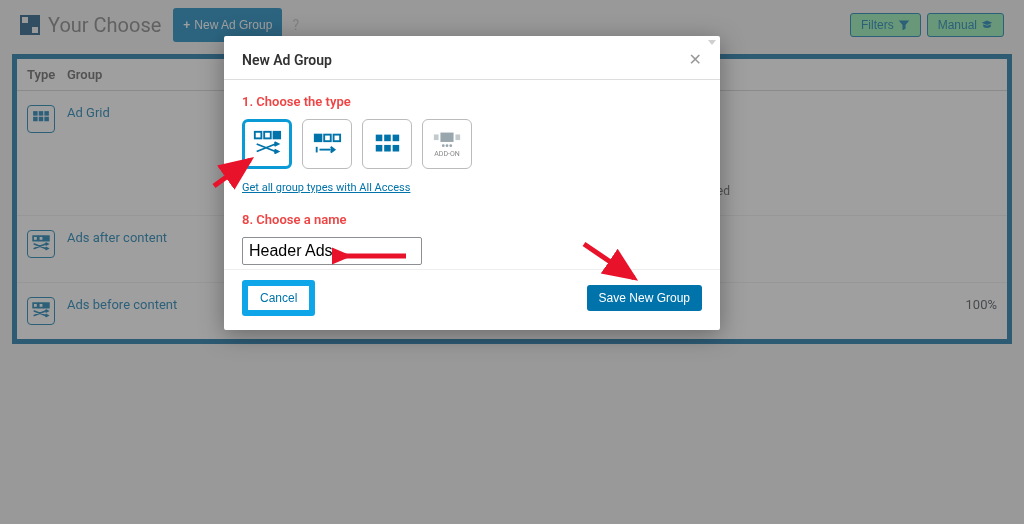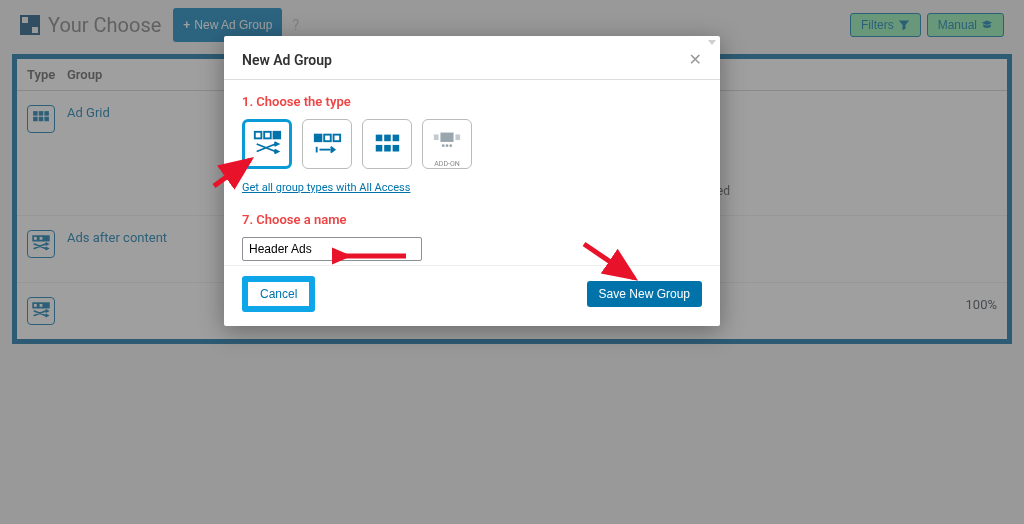--- a/index.html
+++ b/index.html
@@ -34,23 +34,23 @@
 
 .modal { position:absolute; left:224px; top:36px; width:496px; background:#fff; border-radius:2px; box-shadow:0 5px 25px rgba(0,0,0,0.35); }
 .modal-header { padding:14px 18px 10px; border-bottom:1px solid #ddd; display:flex; align-items:center; }
 .modal-title { font-size:14px; font-weight:600; color:#333; }
 .close-x { margin-left:auto; color:#999; font-size:16px; cursor:pointer; }
 .modal-body { padding:14px 18px 4px; }
 .section-label { font-size:13px; font-weight:600; color:#ef4444; margin-bottom:10px; }
 .type-row { display:flex; gap:10px; margin-bottom:10px; }
 .type-card { width:50px; height:50px; border:1px solid #bbb; border-radius:6px; display:flex; flex-direction:column; align-items:center; justify-content:center; color:#0073aa; cursor:pointer; position:relative; }
 .type-card.selected { border:3px solid #0a9bd6; }
-.addon-label { font-size:7px; color:#888; position:absolute; bottom:0; }
+.addon-label { font-size:7px; color:#888; position:absolute; bottom:10px; }
 .all-access { color:#0073aa; font-size:11px; text-decoration:underline; cursor:pointer; display:inline-block; margin-bottom:18px; }
-.name-input { width:180px; padding:4px 6px; border:1px solid #8c8f94; border-radius:2px; font-size:12px; }
+.name-input { width:180px; padding:4px 6px; border:1px solid #8c8f94; border-radius:2px; font-size:16px; }
 .modal-footer { padding:10px 18px 14px; border-top:1px solid #eee; display:flex; align-items:center; }
 .btn-cancel { border:6px solid #0ea5e9; color:#0073aa; background:#fff; padding:5px 12px; border-radius:3px; cursor:pointer; font-size:12px; }
 .btn-save { background:#0073aa; color:#fff; border:none; padding:6px 12px; border-radius:3px; cursor:pointer; font-size:12px; margin-left:auto; }
 .scroll-hint { position:absolute; right:4px; top:4px; width:6px; height:6px; border-top:5px solid #888; border-left:4px solid transparent; border-right:4px solid transparent; opacity:0.4; }
 
 svg.icon { width:18px; height:18px; }
 svg.icon-lg { width:30px; height:30px; }
 svg.icon-sm { width:12px; height:12px; }
 
 .arrow { position:absolute; pointer-events:none; }
@@ -145,20 +145,21 @@
             <g fill="none" stroke="currentColor" stroke-width="1.5">
               <rect x="1" y="1" width="4" height="4"></rect>
               <rect x="6" y="1" width="4" height="4"></rect>
               <rect x="11" y="1" width="4" height="4" fill="currentColor"></rect>
               <path d="M2 12l10-4M2 8l10 4" stroke-linecap="round"></path>
               <path d="M12 7l2 1-2 1M12 11l2 1-2 1" fill="currentColor"></path>
             </g>
           </svg>
         </div>
       </div>
+    <div class="col-name"><span class="link">Ads before content</span></div>
     <div class="col-mid"></div>
     <div class="col-ads ad-list">
       <div>nt Rectangle</div>
     </div>
     <div class="col-pct">100%</div>
   </div>
 </div>
 
 <div class="overlay"></div>
 
@@ -215,21 +216,21 @@
               <circle cx="12" cy="21" r="1.5"></circle>
               <circle cx="16" cy="21" r="1.5"></circle>
               <circle cx="20" cy="21" r="1.5"></circle>
             </g>
           </svg>
         <span class="addon-label">ADD-ON</span>
       </div>
     </div>
     <span class="all-access">Get all group types with All Access</span>
 
-    <div class="section-label">7. Choose a name</div>
+    <div class="section-label">8. Choose a name</div>
     <input class="name-input" value="Header Ads" style="">
   </div>
   <div class="modal-footer">
     <button class="btn-cancel">Cancel</button>
     <button class="btn-save">Save New Group</button>
   </div>
 </div>
 
 <svg class="arrow" style="left:208px; top:152px;" width="60" height="40">
     <defs>

